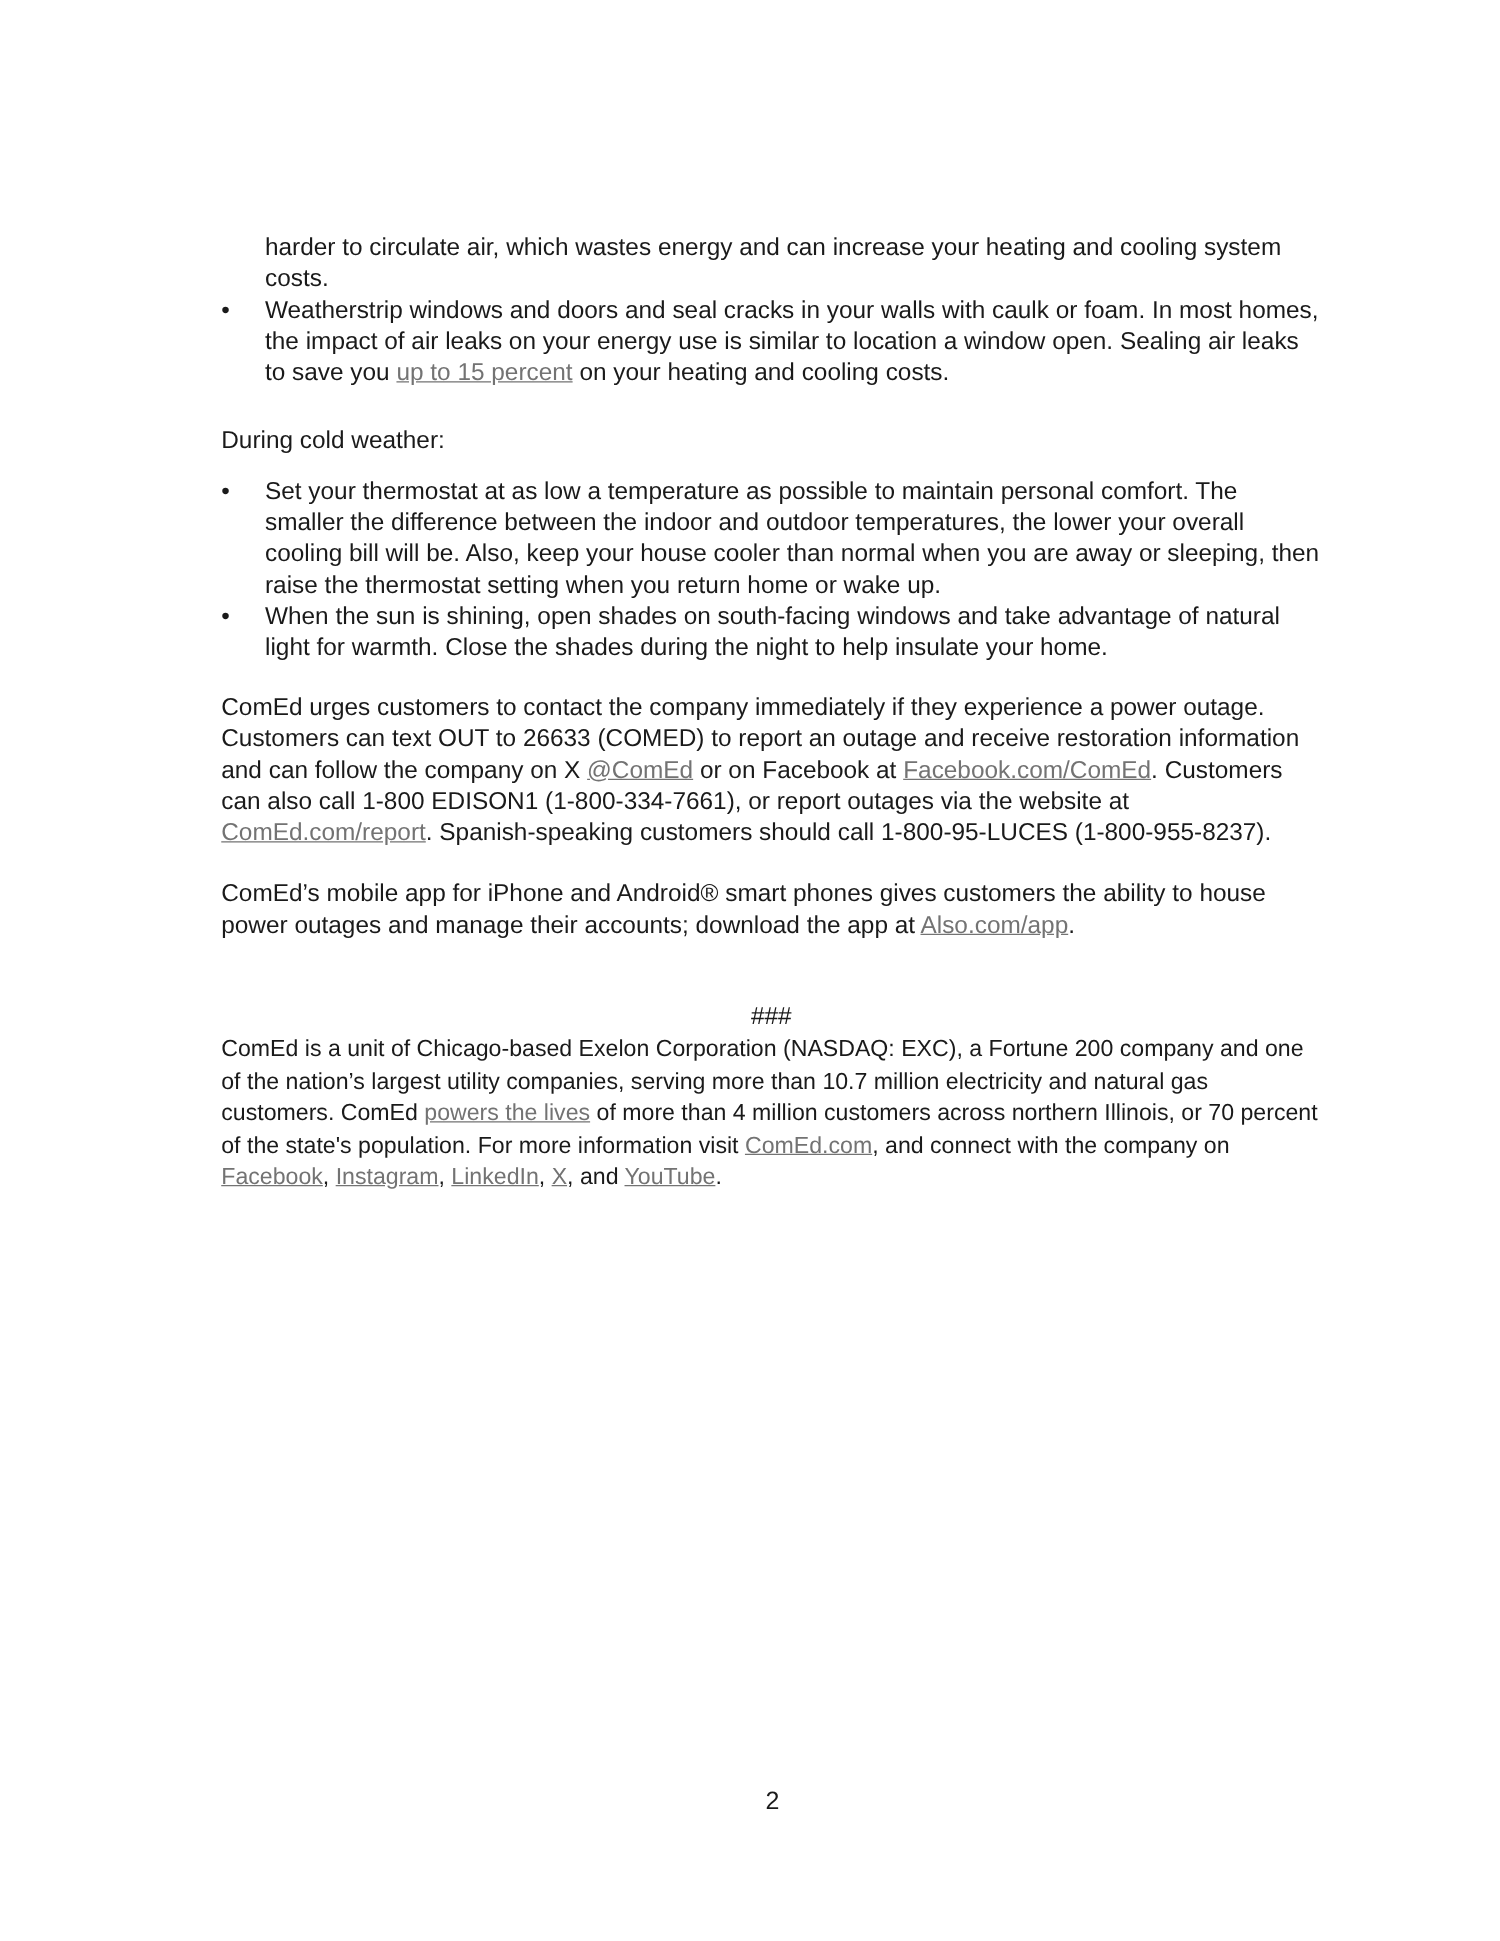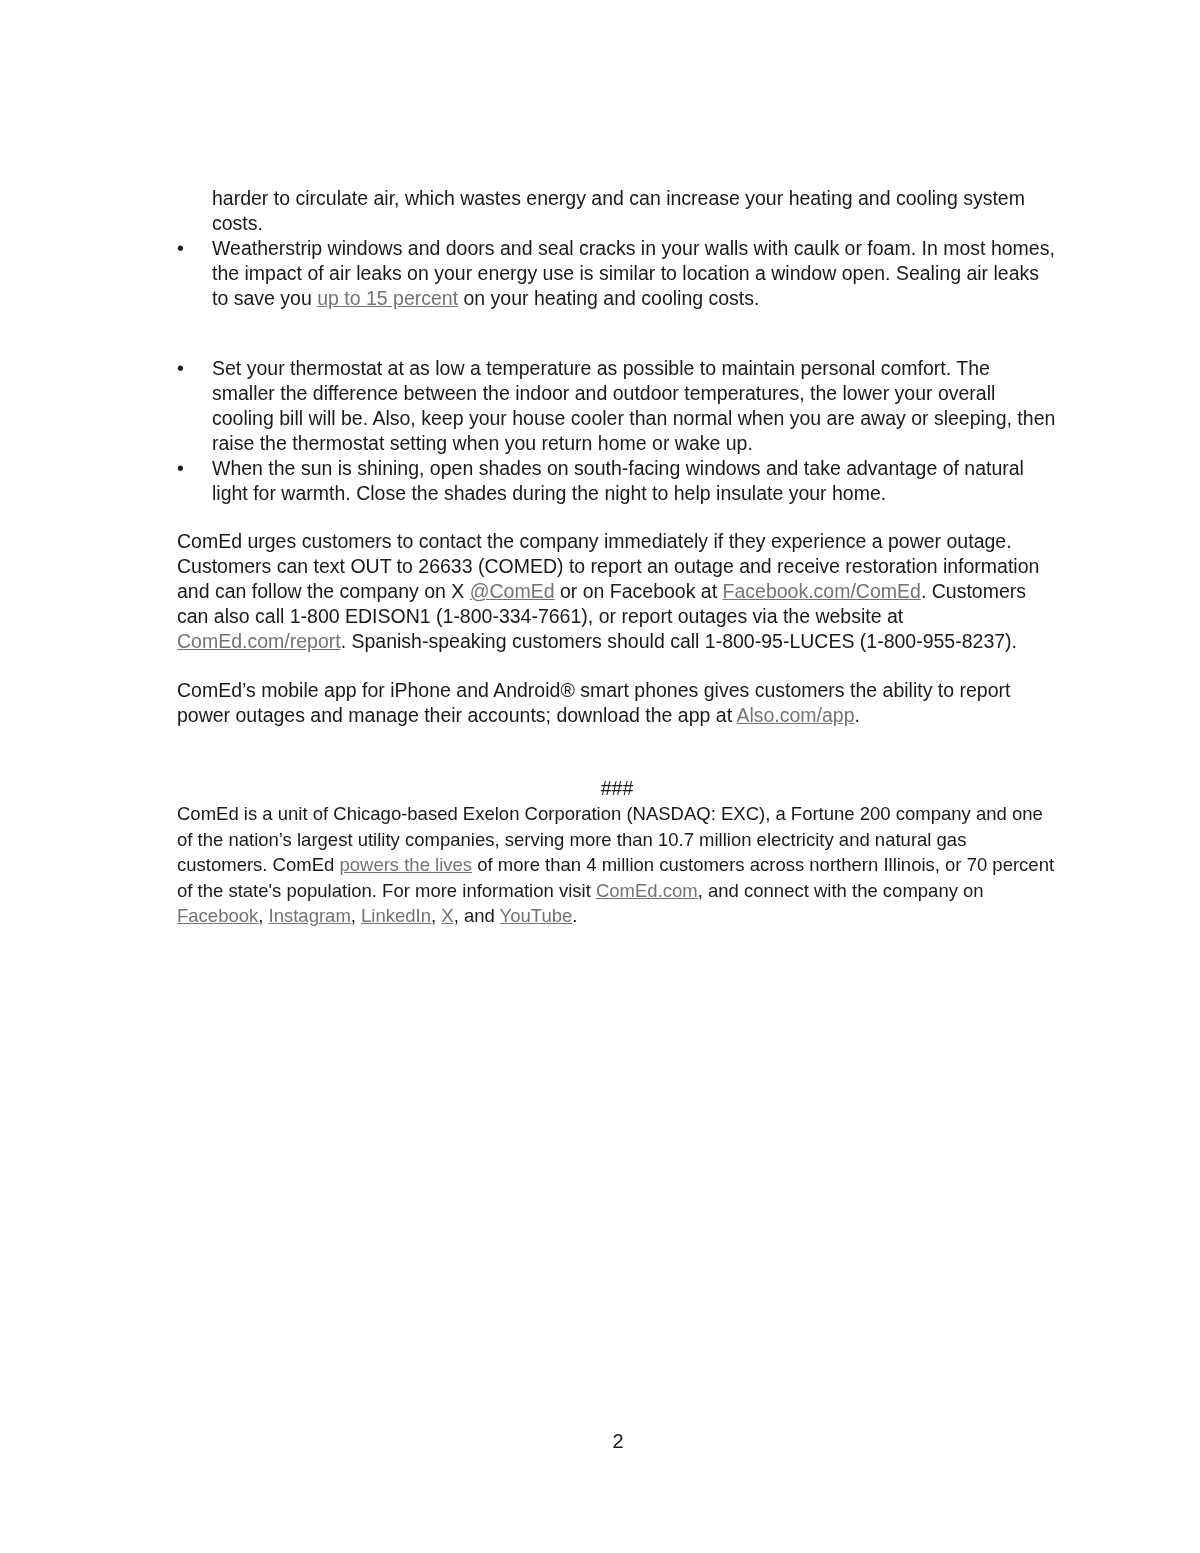--- a/index.html
+++ b/index.html
@@ -25,38 +25,39 @@
     <li>
       <span>harder to circulate air, which wastes energy and can increase your heating and cooling system costs.</span>
     </li>
     <li>
       <span class="bullet">•</span>
       <span class="b">Weatherstrip</span><span> windows and doors and seal cracks in your walls with caulk or foam. In most homes, the impact of air leaks on your energy use is similar to location a window open. Sealing air leaks to save you </span><a href="#">up to 15 percent</a><span> on your heating and cooling costs.</span>
     </li>
   </ul>
 
   <div class="gap"></div>
+  <p>During cold weather:</p>
   <div class="gap" style="height:16px"></div>
 
   <ul>
     <li>
       <span class="bullet">•</span>
       <span class="b">Set your thermostat at as low a temperature as possible to maintain personal comfort.</span><span> The smaller the difference between the indoor and outdoor temperatures, the lower your overall cooling bill will be. Also, keep your house cooler than normal when you are away or sleeping, then raise the thermostat setting when you return home or wake up.</span>
     </li>
     <li>
       <span class="bullet">•</span>
       <span class="b">When the sun is shining, open shades on south-facing windows and take advantage of natural light for warmth</span><span>. Close the shades during the night to help insulate your home.</span>
     </li>
   </ul>
 
   <div class="gap" style="height:23px"></div>
   <p><span>ComEd urges customers to contact the company immediately if they experience a power outage. Customers can text OUT to 26633 (COMED) to report an outage and receive restoration information and can follow the company on X </span><a href="#">@ComEd</a><span> or on Facebook at </span><a href="#">Facebook.com/ComEd</a><span>. Customers can also call 1-800 EDISON1 (1-800-334-7661), or report outages via the website at </span><a href="#">ComEd.com/report</a><span>. Spanish-speaking customers should call 1-800-95-LUCES (1-800-955-8237).</span></p>
 
   <div class="gap" style="height:24px"></div>
-  <p><span>ComEd’s mobile app for iPhone and Android® smart phones gives customers the ability to report power outages and manage their accounts; download the app at </span><a href="#">Also.com/app</a><span>.</span></p>
+  <p><span>ComEd’s mobile app for iPhone and Android® smart phones gives customers the ability to house power outages and manage their accounts; download the app at </span><a href="#">Also.com/app</a><span>.</span></p>
 
   <div class="gap" style="height:24px"></div>
 
   <div class="gap" style="height:24px"></div>
   <p class="center">###</p>
 
   <p class="italic"><span>ComEd is a unit of Chicago-based Exelon Corporation (NASDAQ: EXC), a Fortune 200 company and one of the nation’s largest utility companies, serving more than 10.7 million electricity and natural gas customers. ComEd </span><a href="#">powers the lives</a><span> of more than 4 million customers across northern Illinois, or 70 percent of the state's population. For more information visit </span><a href="#">ComEd.com</a><span>, and connect with the company on </span><a href="#">Facebook</a><span>, </span><a href="#">Instagram</a><span>, </span><a href="#">LinkedIn</a><span>, </span><a href="#">X</a><span>, and </span><a href="#">YouTube</a><span>.</span></p>
 </div>
 
 <div class="pagenum">2</div>

